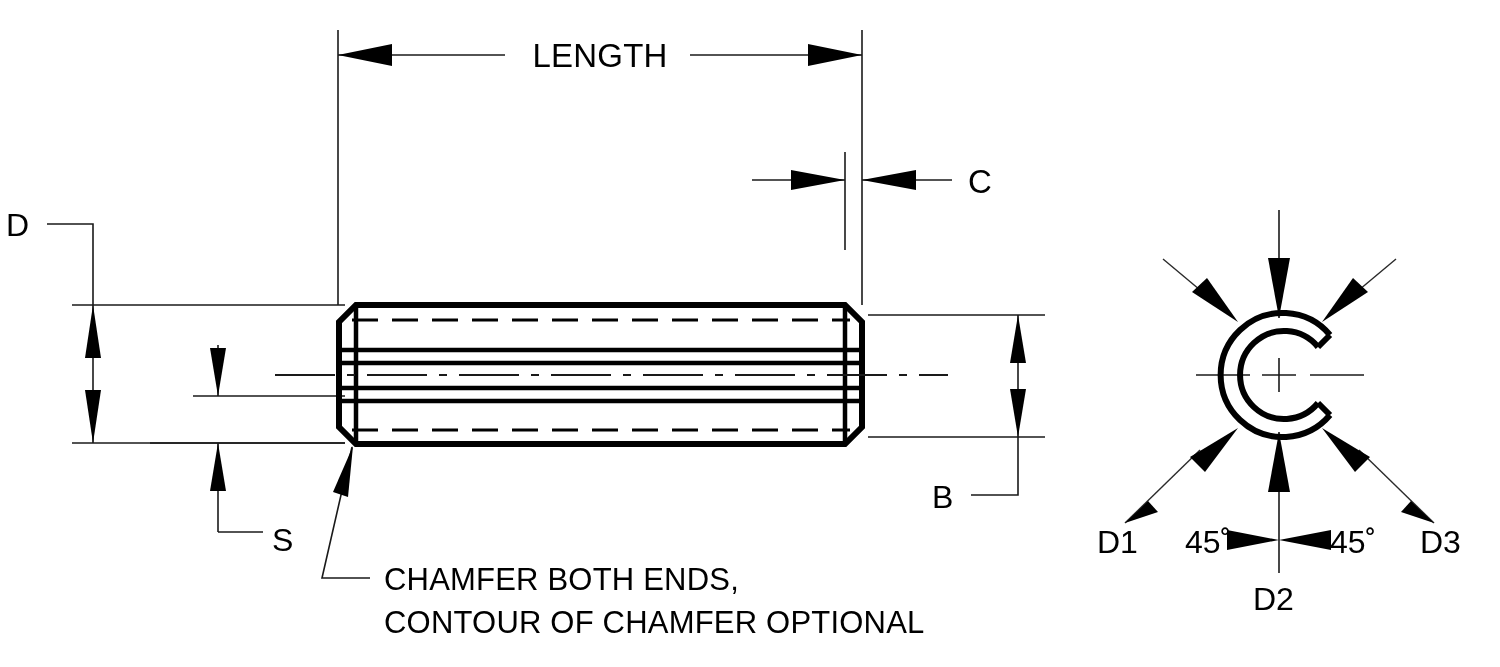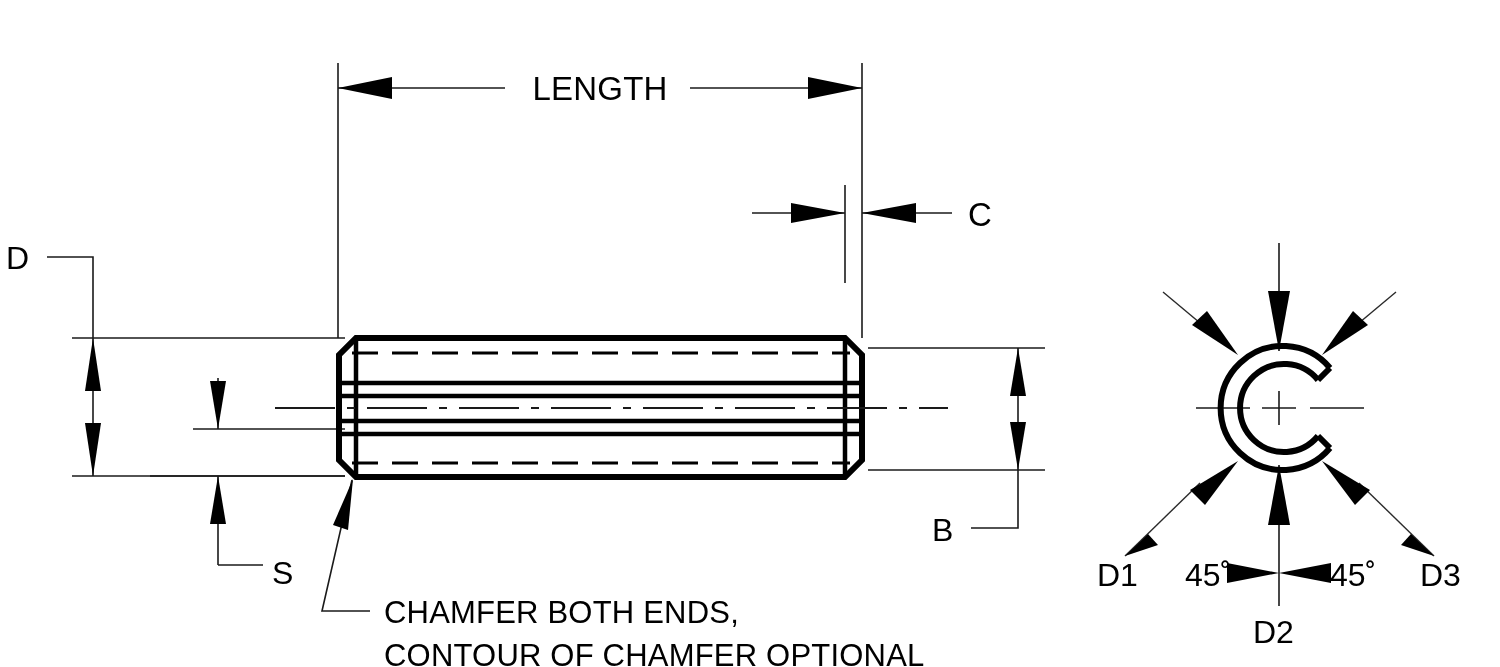--- a/index.html
+++ b/index.html
@@ -12,21 +12,20 @@
     font-family: "Liberation Sans", sans-serif;
     width: 1500px;
     height: 667px;
     overflow: hidden;
   }
   #drawing-root {
     position: relative;
     width: 1500px;
     height: 501px;
     background: #ffffff;
-    margin-top: 33px;
   }
   svg#engineering-drawing {
     display: block;
     width: 1500px;
     height: 667px;
   }
   .dim-text {
     font-family: "Liberation Sans", sans-serif;
     fill: #000000;
     font-size: 33px;

